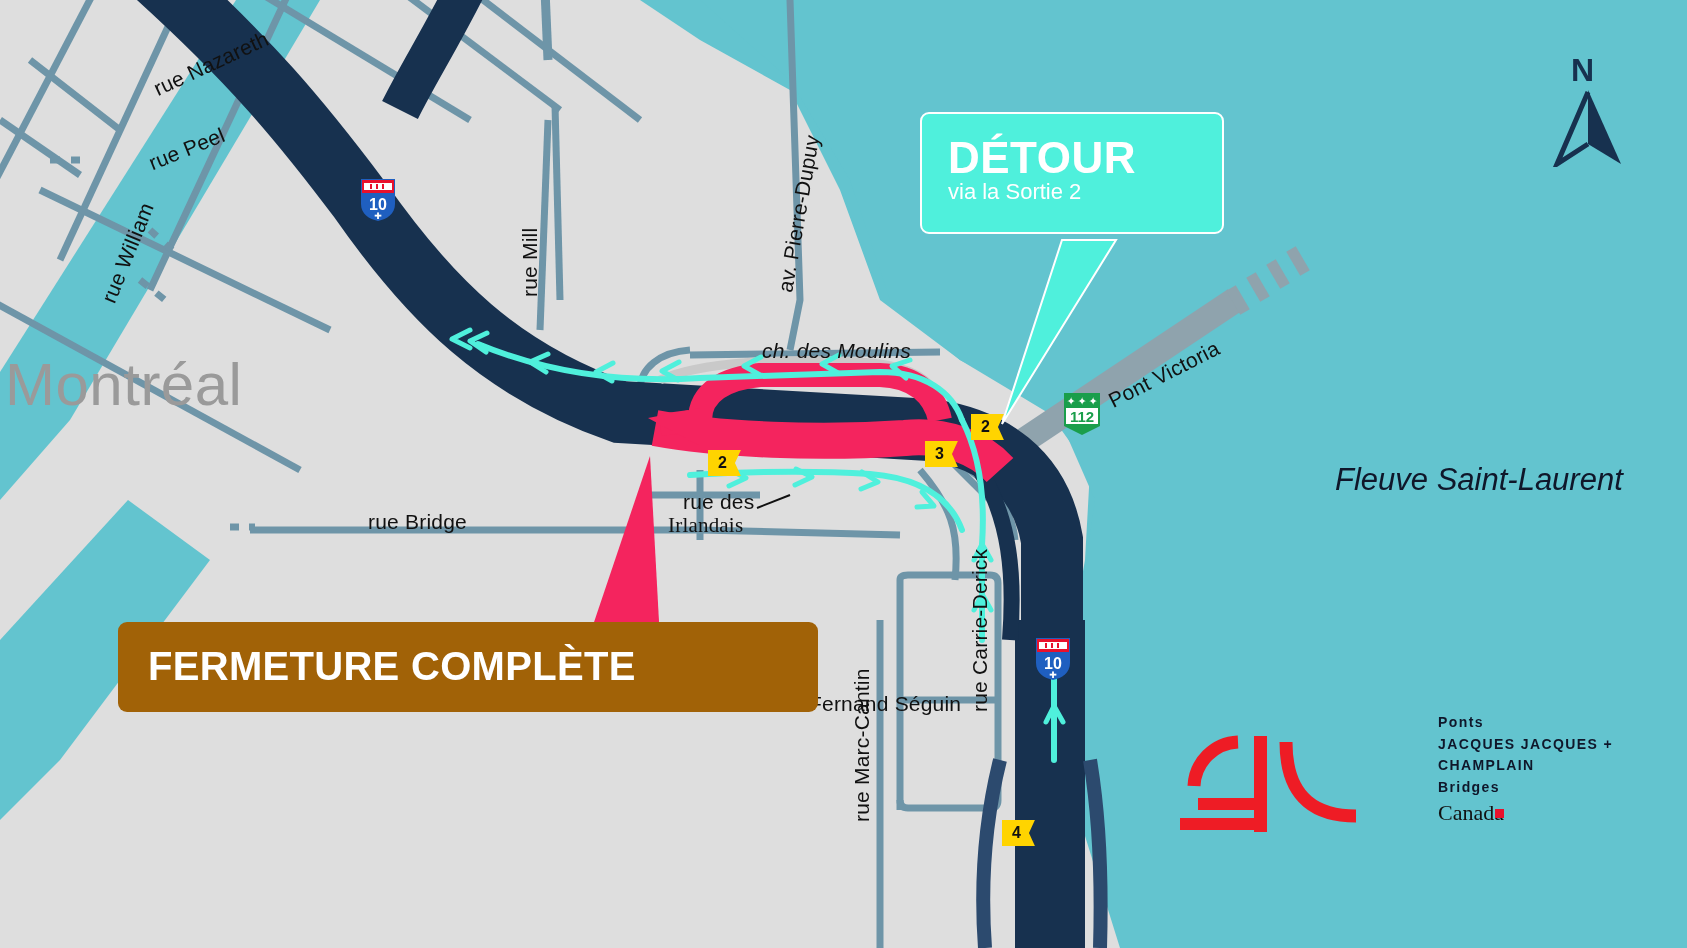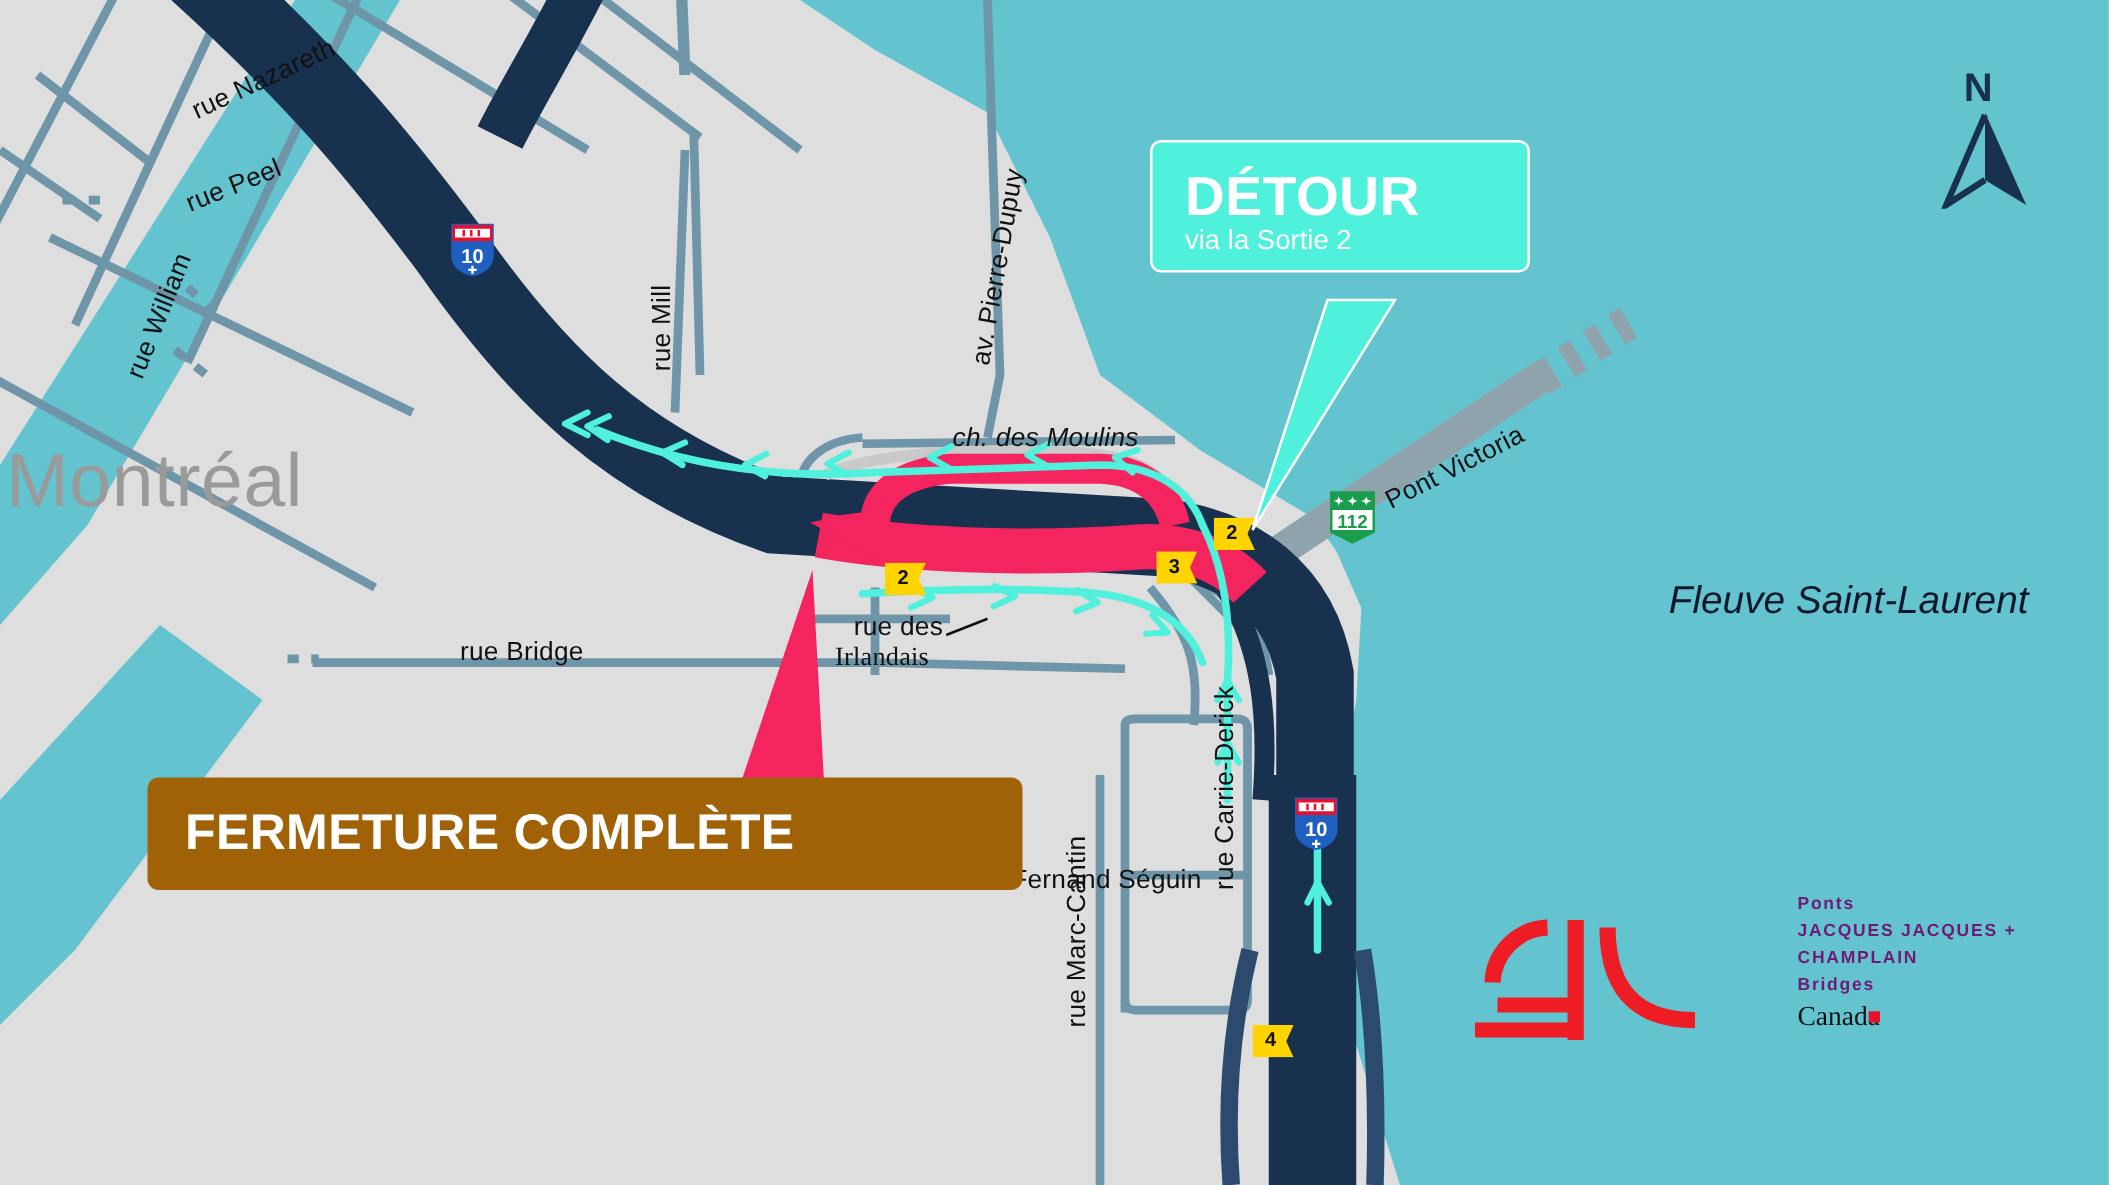--- a/index.html
+++ b/index.html
@@ -24,36 +24,36 @@
   .exit{
     position:absolute;height:26px;background:#ffd400;color:#111;
     font-size:16px;font-weight:bold;line-height:26px;padding:0 14px 0 10px;
     text-align:center;
     clip-path:polygon(0 0,100% 0,82% 50%,100% 100%,0 100%);
   }
 
   
   .callout{position:absolute;border-radius:9px;}
   #detour{
-    left:920px;top:112px;width:248px;padding:22px 26px 12px 26px;
+    left:920px;top:112px;width:248px;padding:22px 26px 28px 26px;
     background:#4ff0dc;border:2px solid #ffffff;
   }
   #detour .t1{color:#fff;font-size:44px;font-weight:bold;line-height:1;letter-spacing:.5px;}
   #detour .t2{color:#fff;font-size:22px;line-height:1.1;}
   #closure{
     left:118px;top:622px;width:640px;padding:24px 30px 26px 30px;
     background:#a16207;
   }
   #closure .t1{color:#fff;font-size:40px;font-weight:bold;line-height:1;letter-spacing:.3px;}
   #closure .t2{color:#fff;font-size:22px;margin-top:12px;line-height:1.3;}
 
   
   #logo{position:absolute;left:1180px;top:712px;width:440px;height:125px;}
   #logo .wordmark{position:absolute;left:258px;top:0px;}
-  #logo .wordmark div{color:#701a75;font-size:14px;font-weight:bold;letter-spacing:1.4px;line-height:1.55;}
+  #logo .wordmark div{color:#0f172a;font-size:14px;font-weight:bold;letter-spacing:1.4px;line-height:1.55;}
   #logo .canada{position:absolute;left:258px;top:88px;
      font-family:"Liberation Serif", serif;font-size:22px;color:#111;}
   #logo .canada .flag{display:inline-block;width:9px;height:9px;background:#e8112d;
      margin-left:-9px;vertical-align:2px;}
 </style>
 </head>
 <body>
 
 <div id="map">
 

